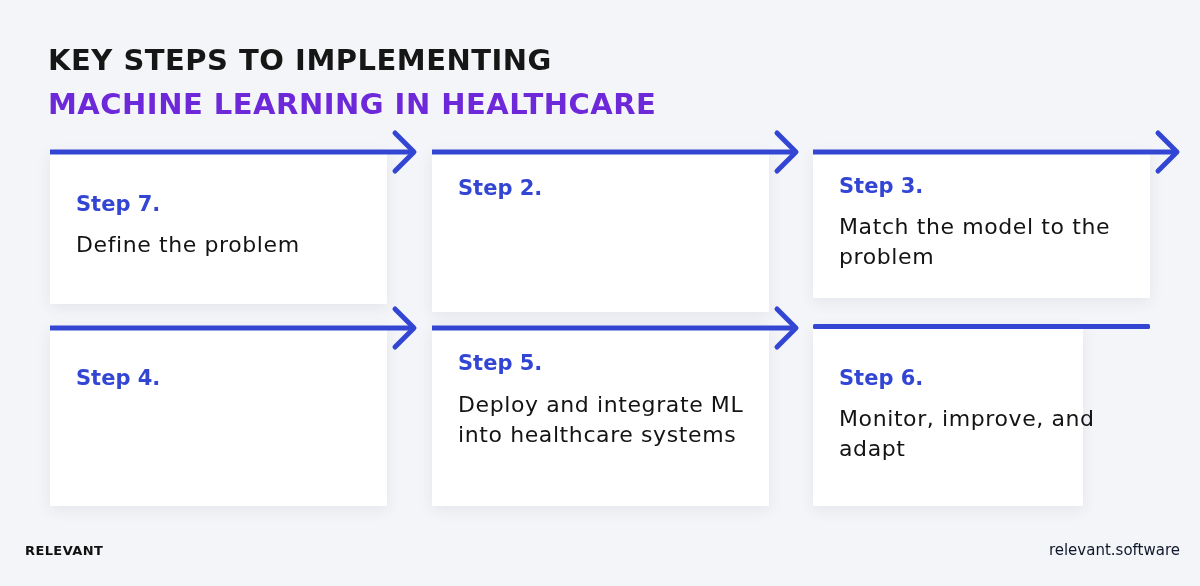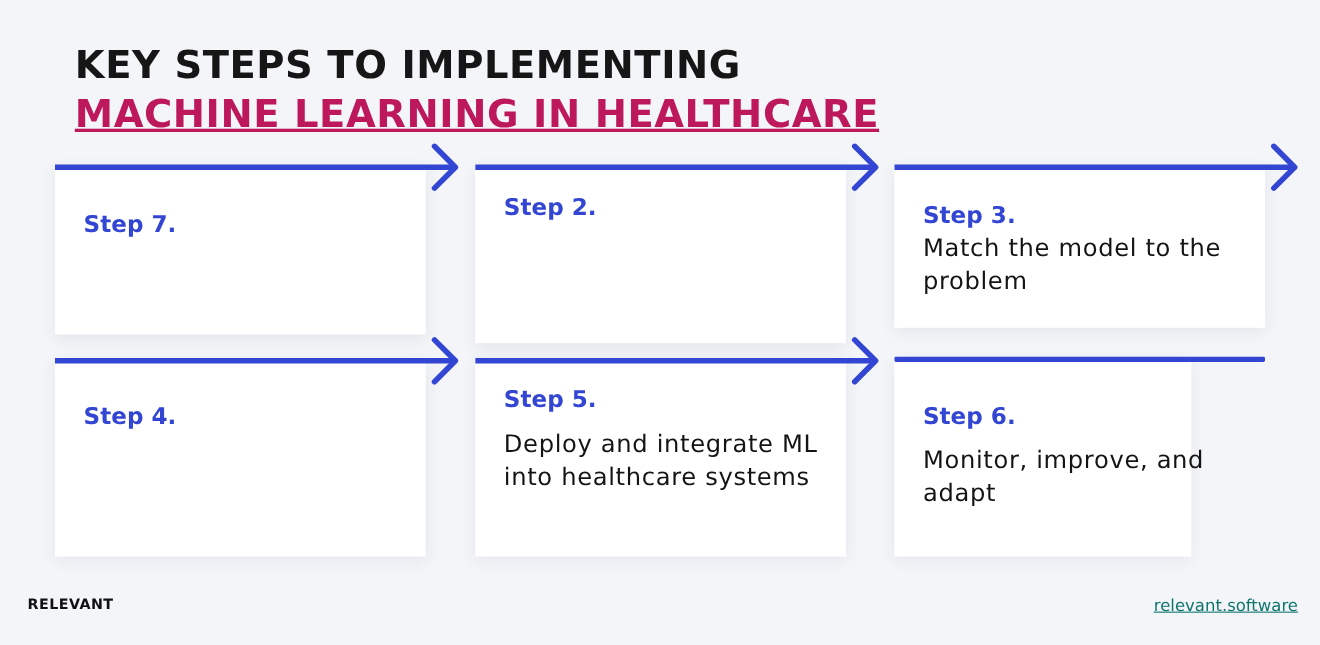--- a/index.html
+++ b/index.html
@@ -4,27 +4,27 @@
   <style>
     * { box-sizing: border-box; margin: 0; padding: 0; }
     html, body { width: 1200px; height: 586px; overflow: hidden; }
     body {
       background: #f4f5f8;
       font-family: "Liberation Sans", sans-serif;
       position: relative;
       color: #1a1a1a;
     }
     .title {
-      position: absolute; left: 68px; top: 38px;
+      position: absolute; left: 48px; top: 38px;
       font-family: "DejaVu Sans", sans-serif;
-      font-weight: bold; font-size: 35px; line-height: 44px;
+      font-weight: bold; font-size: 29px; line-height: 44px;
       letter-spacing: 0.5px;
     }
     .title .l1 { color: #161616; display: block; }
-    .title .l2 { color: #be185d; display: block; text-decoration: underline; }
+    .title .l2 { color: #6d28d9; display: block; }
     .card {
       position: absolute; background: #ffffff;
       box-shadow: 0 4px 14px rgba(40, 50, 90, 0.08);
     }
     .card .label {
       position: absolute; left: 26px;
       font-family: "DejaVu Sans", sans-serif;
       font-weight: bold; font-size: 21px; color: #3346d3;
     }
     .card .desc {
@@ -35,39 +35,40 @@
     }
     .arrow { position: absolute; }
     .footer-logo {
       position: absolute; left: 25px; top: 543px;
       font-family: "DejaVu Sans", sans-serif; font-weight: bold;
       font-size: 13px; letter-spacing: 0.4px; color: #111;
     }
     .footer-url {
       position: absolute; right: 20px; top: 541px;
       font-family: "DejaVu Sans", sans-serif;
-      font-size: 15px; color: #0f766e; text-decoration: underline;
+      font-size: 15px; color: #0f172a;
     }
   </style>
 </head>
 <body>
 
 <div class="title">
   <span class="l1">KEY STEPS TO IMPLEMENTING</span>
   <span class="l2">MACHINE LEARNING IN HEALTHCARE</span>
 </div>
 
 <div class="card" style="left:50px; top:150px; width:337px; height:154px;">
   <div class="label" style="top:42px;">Step 7.</div>
+  <div class="desc" style="top:80px; width:300px;">Define the problem</div>
 </div>
 <div class="card" style="left:432px; top:150px; width:337px; height:162px;">
   <div class="label" style="top:26px;">Step 2.</div>
 </div>
 <div class="card" style="left:813px; top:150px; width:337px; height:148px;">
-  <div class="label" style="top:34px;">Step 3.</div>
+  <div class="label" style="top:24px;">Step 3.</div>
   <div class="desc" style="top:62px; width:280px;">Match the model to the problem</div>
 </div>
 
 <div class="card" style="left:50px; top:326px; width:337px; height:180px;">
   <div class="label" style="top:40px;">Step 4.</div>
 </div>
 <div class="card" style="left:432px; top:326px; width:337px; height:180px;">
   <div class="label" style="top:25px;">Step 5.</div>
   <div class="desc" style="top:64px; width:300px;">Deploy and integrate ML into healthcare systems</div>
 </div>

